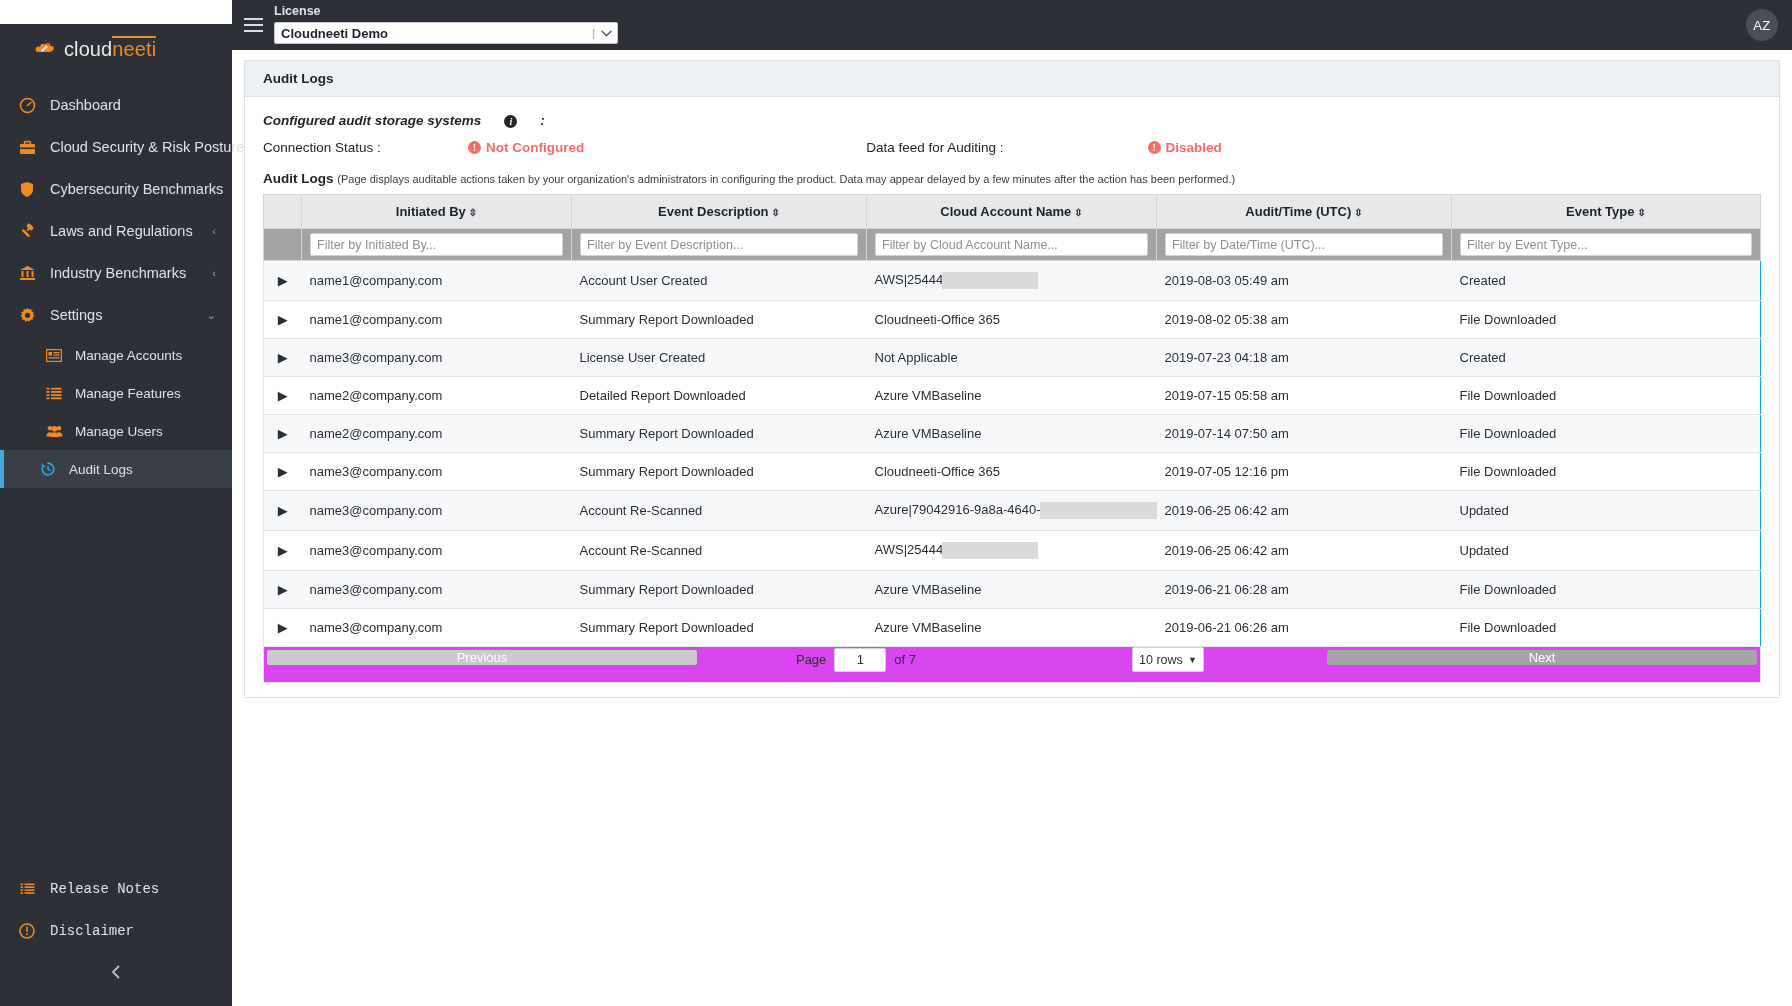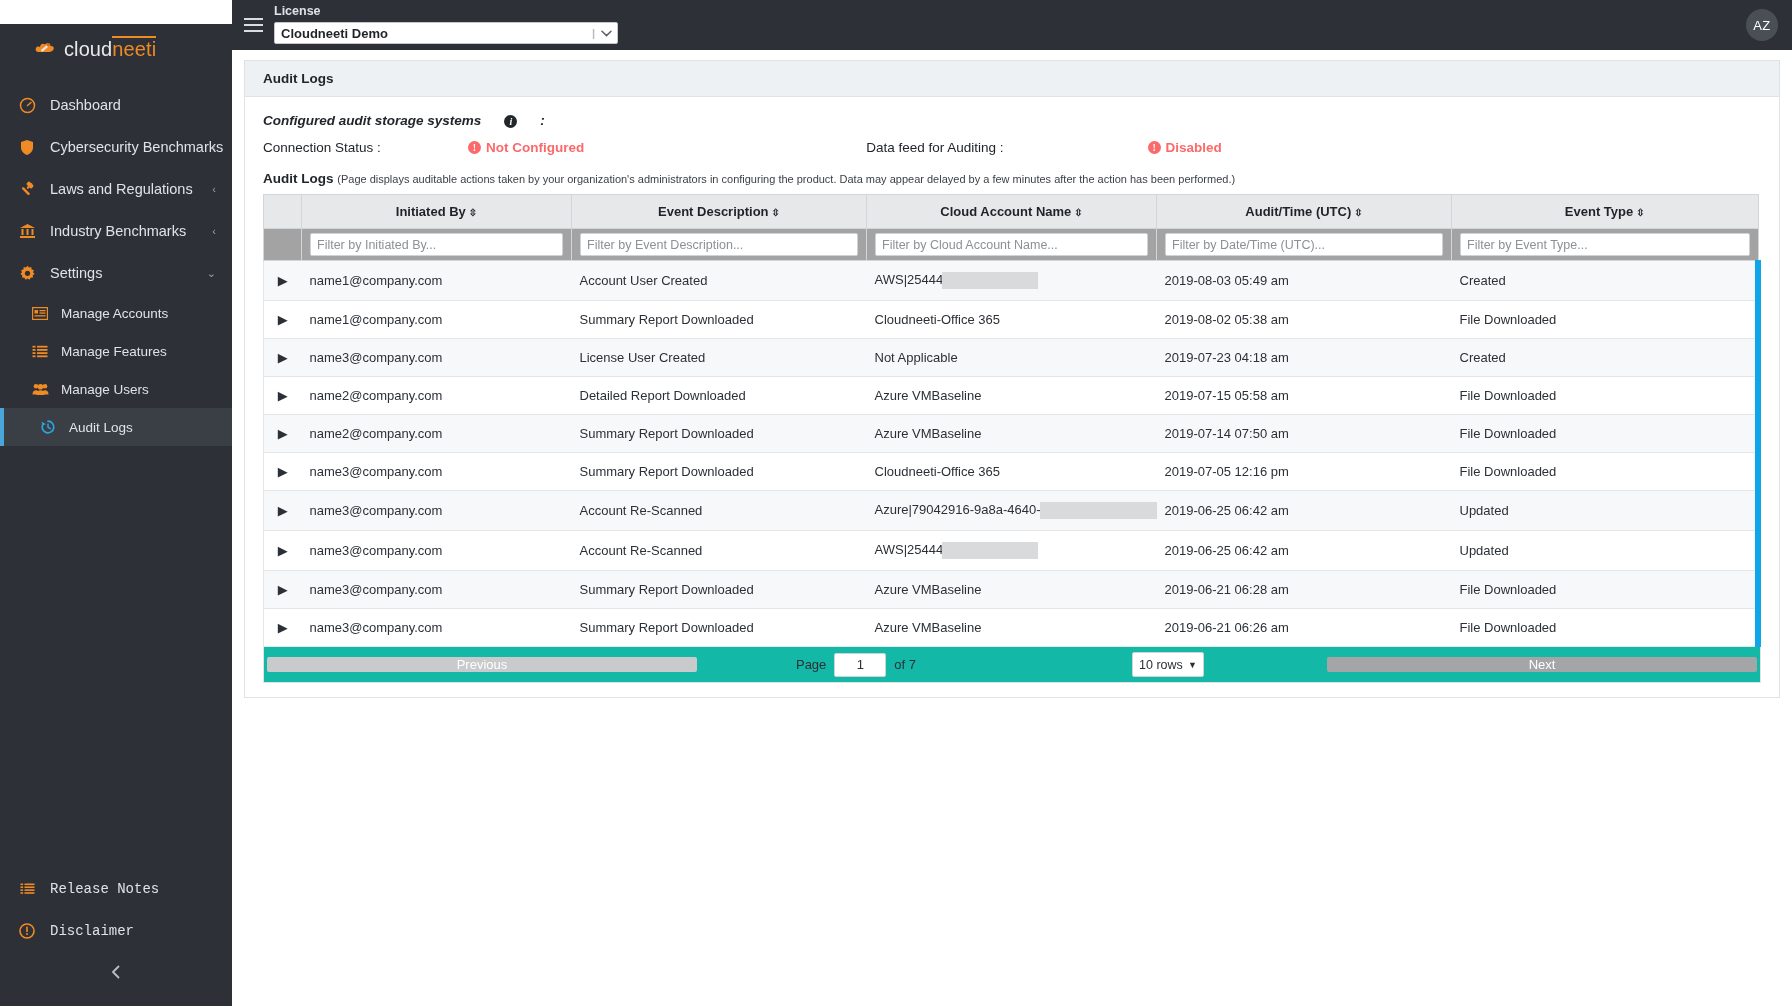--- a/index.html
+++ b/index.html
@@ -79,21 +79,21 @@
     position: absolute;
     right: 16px;
     color: #9aa0a6;
     font-size: 11px;
   }
   .nav-item.group-open { background: #2d3137; }
   .nav-sub {
     display: flex;
     align-items: center;
     height: 38px;
-    padding-left: 30px;
+    padding-left: 44px;
     font-size: 13.5px;
     color: #dfe2e6;
     cursor: pointer;
   }
   .nav-sub .ico {
     width: 20px; height: 16px;
     margin-right: 11px;
     display: inline-flex;
     align-items: center;
     justify-content: center;
@@ -361,29 +361,29 @@
     border-left: 1px solid #e4e7ea;
   }
   td.cellpad { padding-left: 12px; }
   .redact {
     display: inline-block;
     height: 17px;
     background: #d9dadc;
     vertical-align: middle;
     margin-left: -1px;
   }
-  td.lastcol { border-right: 6px solid #0ea5e9; }
+  td.lastcol { border-right: 1px solid #0ea5e9; }
 
   
   .pager {
     display: flex;
-    align-items: center;
+    align-items: flex-start;
     border: 1px solid #e0e3e6;
     border-top: none;
-    background: #14b8a6;
+    background: #d946ef;
     height: 36px;
   }
   .pg-btn {
     background: #c9cacb;
     color: #ffffff;
     font-size: 13px;
     display: flex;
     align-items: center;
     justify-content: center;
     cursor: pointer;
@@ -459,20 +459,31 @@
         <span class="ico">
           <svg class="icon-svg" width="17" height="17" viewBox="0 0 17 17">
             <circle cx="8.5" cy="8.5" r="7" fill="none" stroke="#f08a24" stroke-width="1.5"></circle>
             <path d="M8.5 8.5 L12 5.5" stroke="#f08a24" stroke-width="1.5" stroke-linecap="round"></path>
           </svg>
         </span>
         <span>Dashboard</span>
         <span class="chev"></span>
       </div>
 
+      <div class="nav-item">
+        <span class="ico">
+          <svg class="icon-svg" width="17" height="15" viewBox="0 0 17 15">
+            <rect x="1" y="4" width="15" height="10" rx="1" fill="#f08a24"></rect>
+            <rect x="5.5" y="1.5" width="6" height="3" rx="1" fill="none" stroke="#f08a24" stroke-width="1.5"></rect>
+            <rect x="1" y="7.5" width="15" height="1.6" fill="#2d3137"></rect>
+          </svg>
+        </span>
+        <span>Cloud Security &amp; Risk Posture</span>
+        <span class="chev"></span>
+      </div>
 
       <div class="nav-item">
         <span class="ico">
           <svg class="icon-svg" width="14" height="17" viewBox="0 0 14 17">
             <path d="M7 1 L13 3 V8.5 C13 12 10.5 14.8 7 16 C3.5 14.8 1 12 1 8.5 V3 Z" fill="#f08a24"></path>
           </svg>
         </span>
         <span>Cybersecurity Benchmarks</span>
         <span class="chev">‹</span>
       </div>

